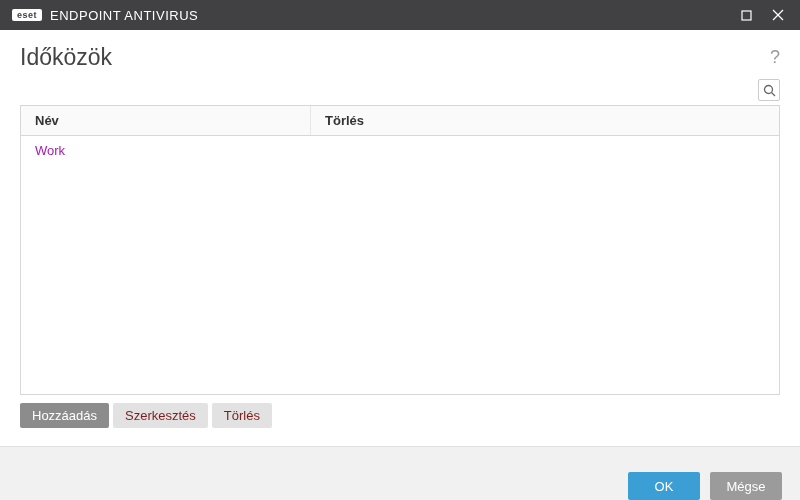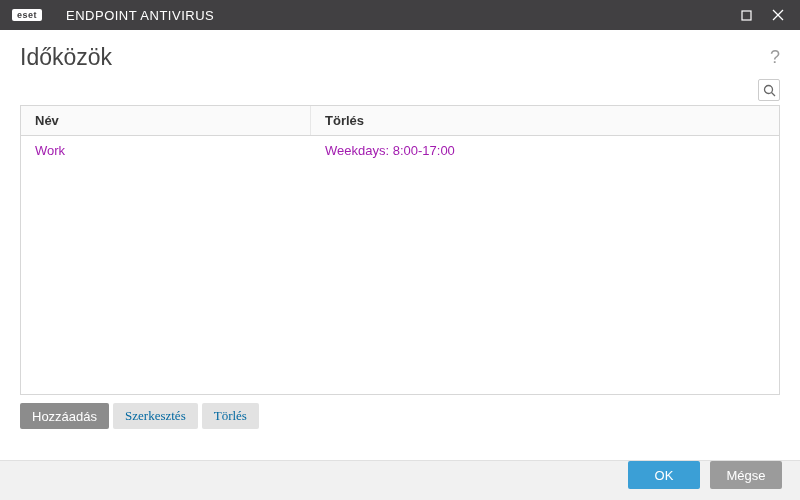--- a/index.html
+++ b/index.html
@@ -1,18 +1,18 @@
 <!DOCTYPE html>
 <html><head>
 <meta charset="utf-8">
 <style>
   * { margin: 0; padding: 0; box-sizing: border-box; }
   html, body { width: 800px; height: 500px; font-family: "Segoe UI", Arial, sans-serif; font-size: 13px; color: #333; background: #fff; overflow: hidden; }
   .titlebar { height: 30px; background: #414042; display: flex; align-items: center; padding: 0 8px 0 12px; }
-  .brand { display: flex; align-items: center; gap: 24px; }
+  .brand { display: flex; align-items: center; gap: 8px; }
   .logo { background: #fff; color: #414042; font-size: 9px; font-weight: 700; letter-spacing: 0.5px; padding: 1px 5px; border-radius: 2px; }
   .product { color: #fff; font-size: 13px; font-weight: 400; letter-spacing: 0.5px; }
   .winctrls { margin-left: auto; display: flex; gap: 4px; }
   .winbtn { width: 28px; height: 24px; display: flex; align-items: center; justify-content: center; color: #fff; }
   .winbtn svg { stroke: #fff; }
   .header { display: flex; align-items: center; padding: 14px 20px 8px 20px; }
   .page-title { font-size: 23px; color: #444; font-weight: 400; }
   .help { margin-left: auto; color: #9a9a9a; font-size: 18px; }
   .searchrow { display: flex; justify-content: flex-end; padding: 0 20px 4px 20px; }
   .searchbtn { width: 22px; height: 22px; border: 1px solid #ccc; border-radius: 2px; display: flex; align-items: center; justify-content: center; background: #fff; }
@@ -23,22 +23,22 @@
   .th.col-name { width: 290px; border-right: 1px solid #e7e7e7; }
   .th.col-desc { flex: 1; }
   .tbody { flex: 1; overflow: auto; }
   .tr { display: flex; }
   .td { padding: 7px 14px; color: #a21caf; font-size: 13px; }
   .td.col-name { width: 290px; }
   .td.col-desc { flex: 1; }
   .actions { display: flex; gap: 4px; padding: 8px 20px; }
   .btn { border: none; padding: 5px 12px; border-radius: 2px; font-size: 13px; color: #fff; }
   .btn.gray { background: #8c8c8c; }
-  .btn.disabled { background: #e2e2e2; color: #0369a1; font-family: Liberation Serif, serif; }
-  .footer { position: absolute; bottom: 0; left: 0; right: 0; height: 40px; background: #f1f1f1; border-top: 1px solid #e0e0e0; display: flex; align-items: flex-start; justify-content: flex-end; gap: 10px; padding: 0 18px; margin-top: 44px; }
+  .btn.disabled { background: #e2e2e2; color: #7f1d1d; }
+  .footer { position: absolute; bottom: 0; left: 0; right: 0; height: 54px; background: #f1f1f1; border-top: 1px solid #e0e0e0; display: flex; align-items: flex-end; justify-content: flex-end; gap: 10px; padding: 0 18px; margin-top: 44px; }
   .fbtn { min-width: 72px; height: 28px; border: none; border-radius: 2px; color: #fff; font-size: 13px; }
   .fbtn.primary { background: #3b9fd6; }
   .fbtn.secondary { background: #9b9b9b; }
 </style>
 </head>
 <body>
 
 <div class="titlebar">
   <div class="brand">
     <span class="logo">eset</span>
@@ -76,21 +76,20 @@
 
 <div class="content">
   <div class="table">
     <div class="thead">
       <div class="th col-name">Név</div>
       <div class="th col-desc">Törlés</div>
     </div>
     <div class="tbody">
       <div class="tr">
         <div class="td col-name">Work</div>
-        <div class="td col-desc">Weekdays: 8:00-17:00</div>
       </div>
     </div>
   </div>
 </div>
 
 <div class="actions">
   <button class="btn gray">Hozzáadás</button>
   <button class="btn disabled">Szerkesztés</button>
   <button class="btn disabled">Törlés</button>
 </div>

